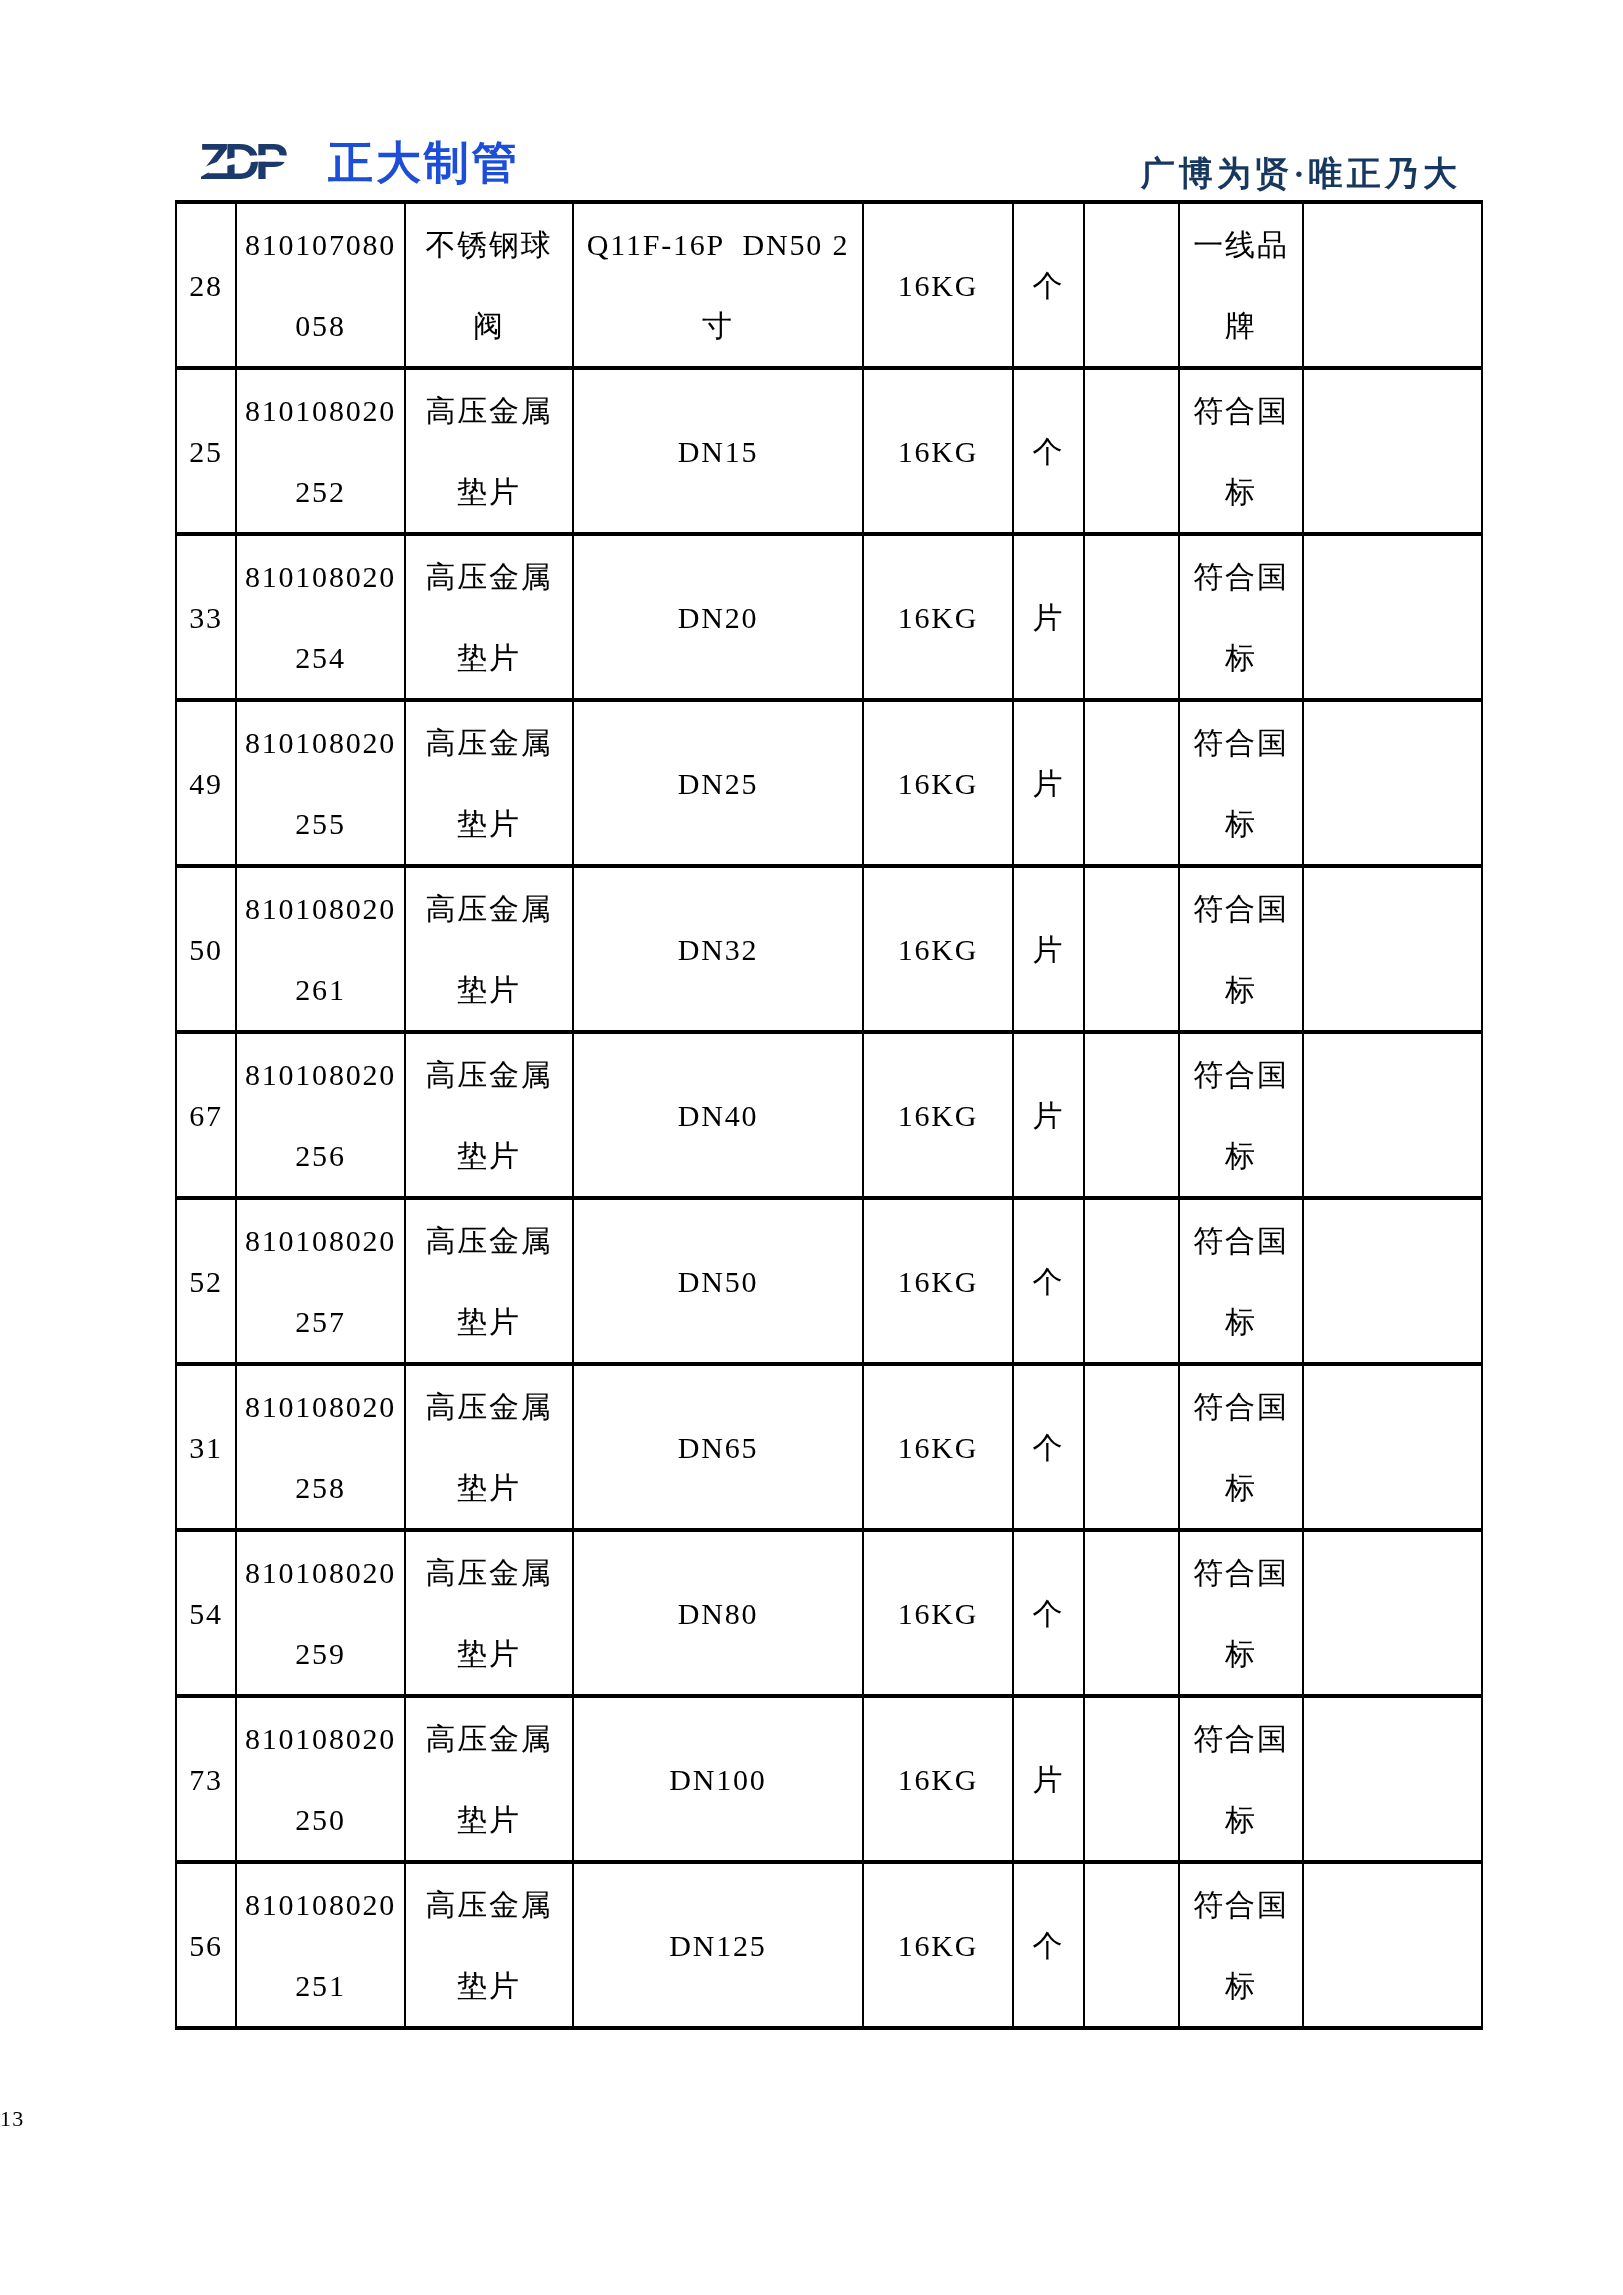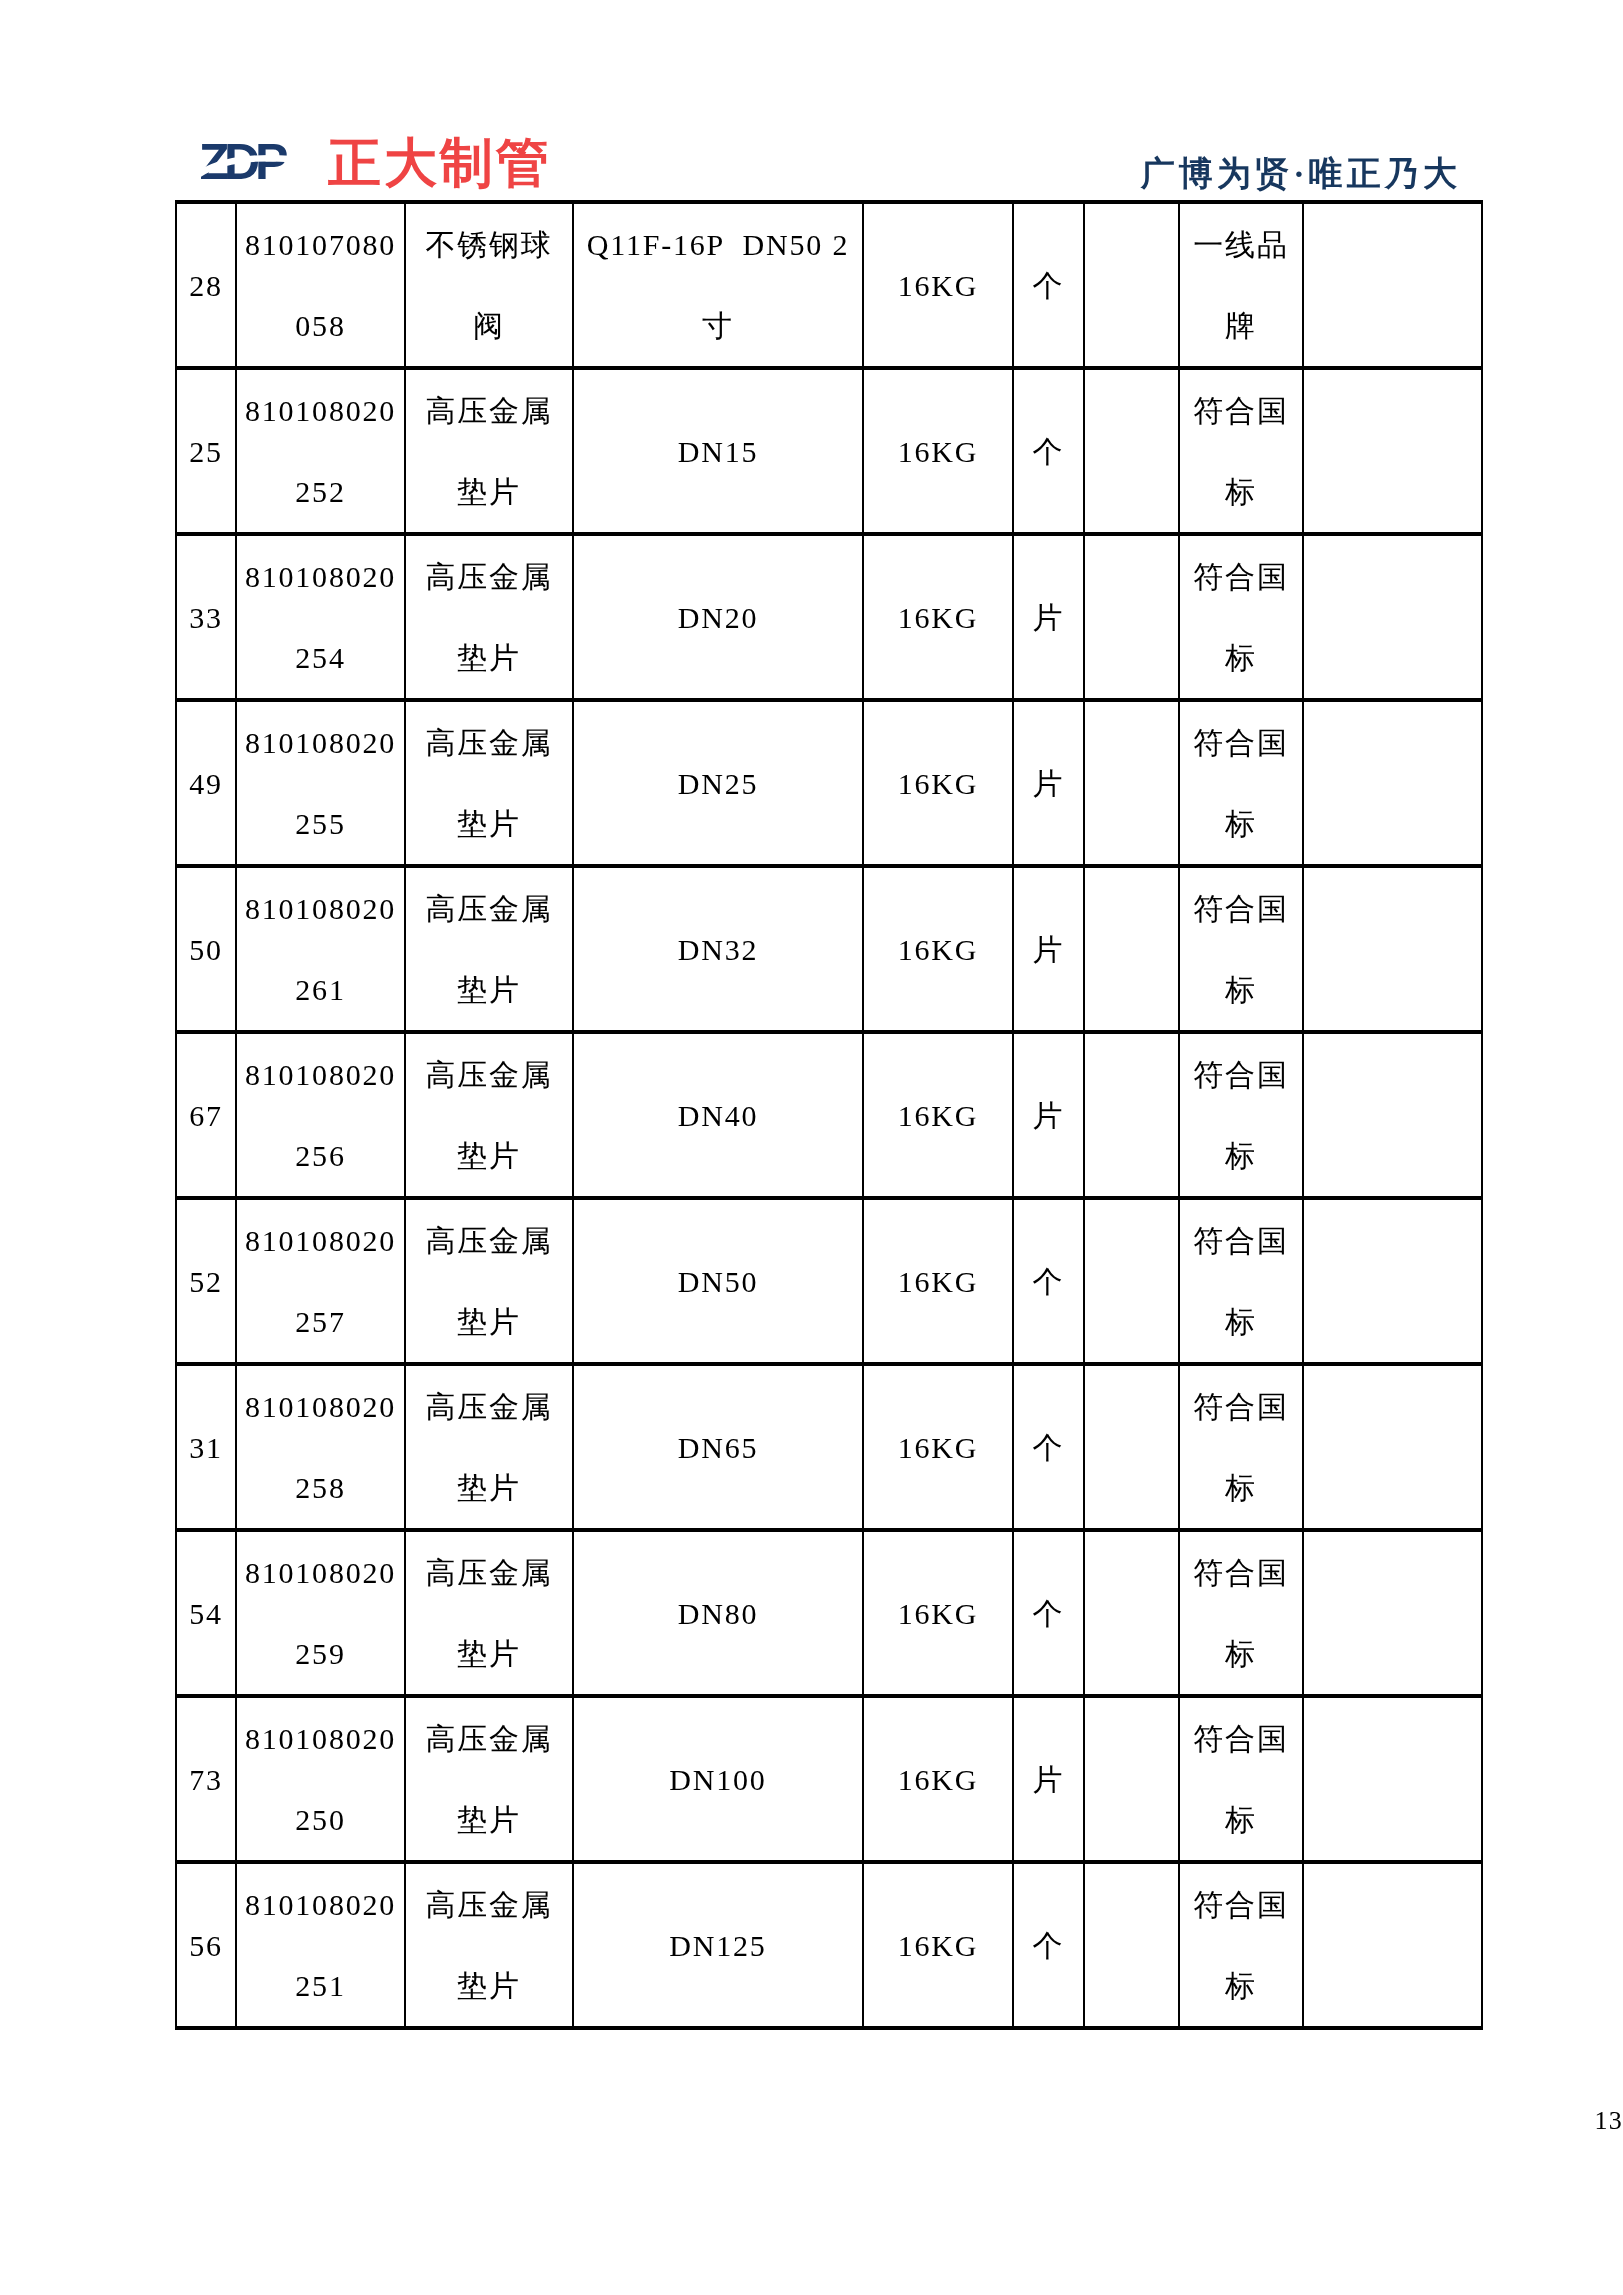--- a/index.html
+++ b/index.html
@@ -5,21 +5,21 @@
   html,body{margin:0;padding:0;}
   body{
     width:1623px;height:2295px;position:relative;background:#ffffff;
     font-family:"Liberation Serif","DejaVu Serif",serif;color:#000;
   }
   .header{position:absolute;left:0;top:0;width:1623px;height:200px;}
   .logo-row{position:absolute;left:201px;top:139px;display:flex;align-items:center;gap:15px;}
   .logo-mark{display:block;}
   .logo-cn{
     font-family:"Liberation Sans","DejaVu Sans",sans-serif;
-    font-weight:900;font-size:53px;line-height:46px;color:#ef4444;letter-spacing:2.9px;
+    font-weight:900;font-size:45px;line-height:46px;color:#1d4ed8;letter-spacing:2.9px;
   }
   .slogan{
     position:absolute;top:151px;right:162px;
     font-size:34px;font-weight:bold;color:#17375e;letter-spacing:4.1px;
     font-family:"Liberation Serif","DejaVu Serif",serif;white-space:nowrap;
   }
   table.product{
     position:absolute;left:175px;top:200px;width:1307px;
     border-collapse:collapse;table-layout:fixed;
     background:#fff;
@@ -28,21 +28,21 @@
     border:2.9px solid #000;
     border-top-width:4.1px;border-bottom-width:4.1px;
     height:158px;
     text-align:center;vertical-align:middle;
     font-size:30px;line-height:81px;letter-spacing:1.8px;
     white-space:pre-wrap;word-break:break-all;
     padding:0 3.5px;overflow:hidden;
   }
   .page-num{
     position:absolute;top:2106px;left:0;width:1623px;
-    text-align:right;font-size:26px;letter-spacing:1.2px;
+    text-align:left;font-size:22px;letter-spacing:1.2px;
   }
 </style>
 </head>
 <body>
 
 <div class="header">
   <div class="logo-row">
     <svg class="logo-mark" width="112" height="47" viewBox="0 0 192 80" xmlns="http://www.w3.org/2000/svg">
       <text x="-4" y="68" font-family="Liberation Sans, DejaVu Sans, sans-serif" font-size="86" font-weight="900" letter-spacing="-9" fill="#1b3a6b">ZDP</text>
       <path d="M -6 62 Q 52 20 196 38" stroke="#ffffff" stroke-width="11" fill="none"></path>

